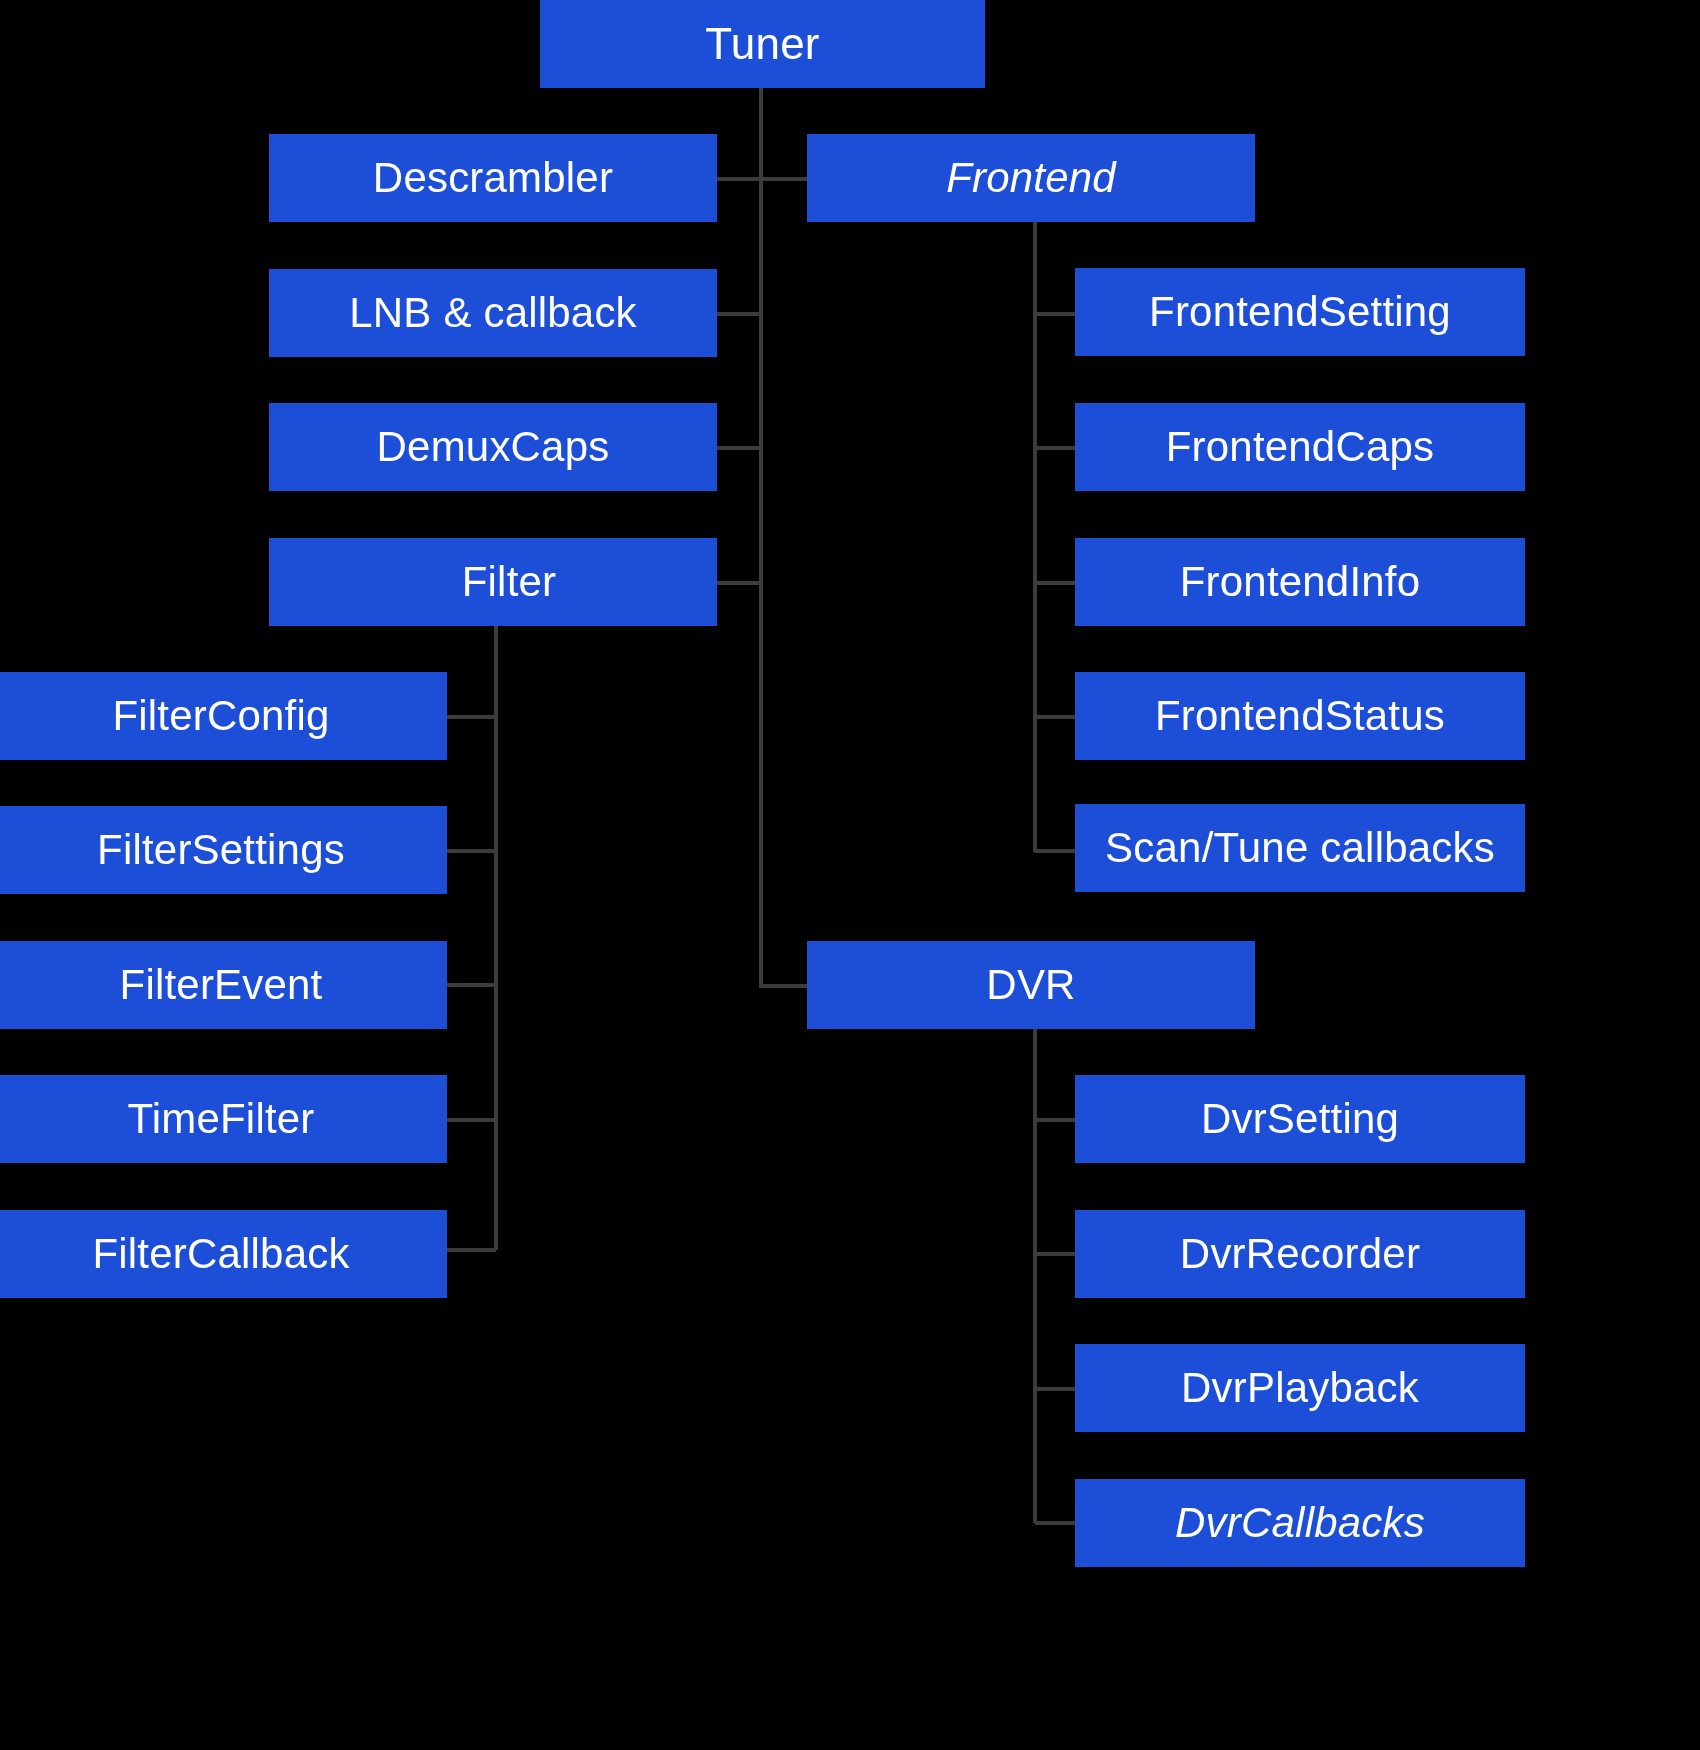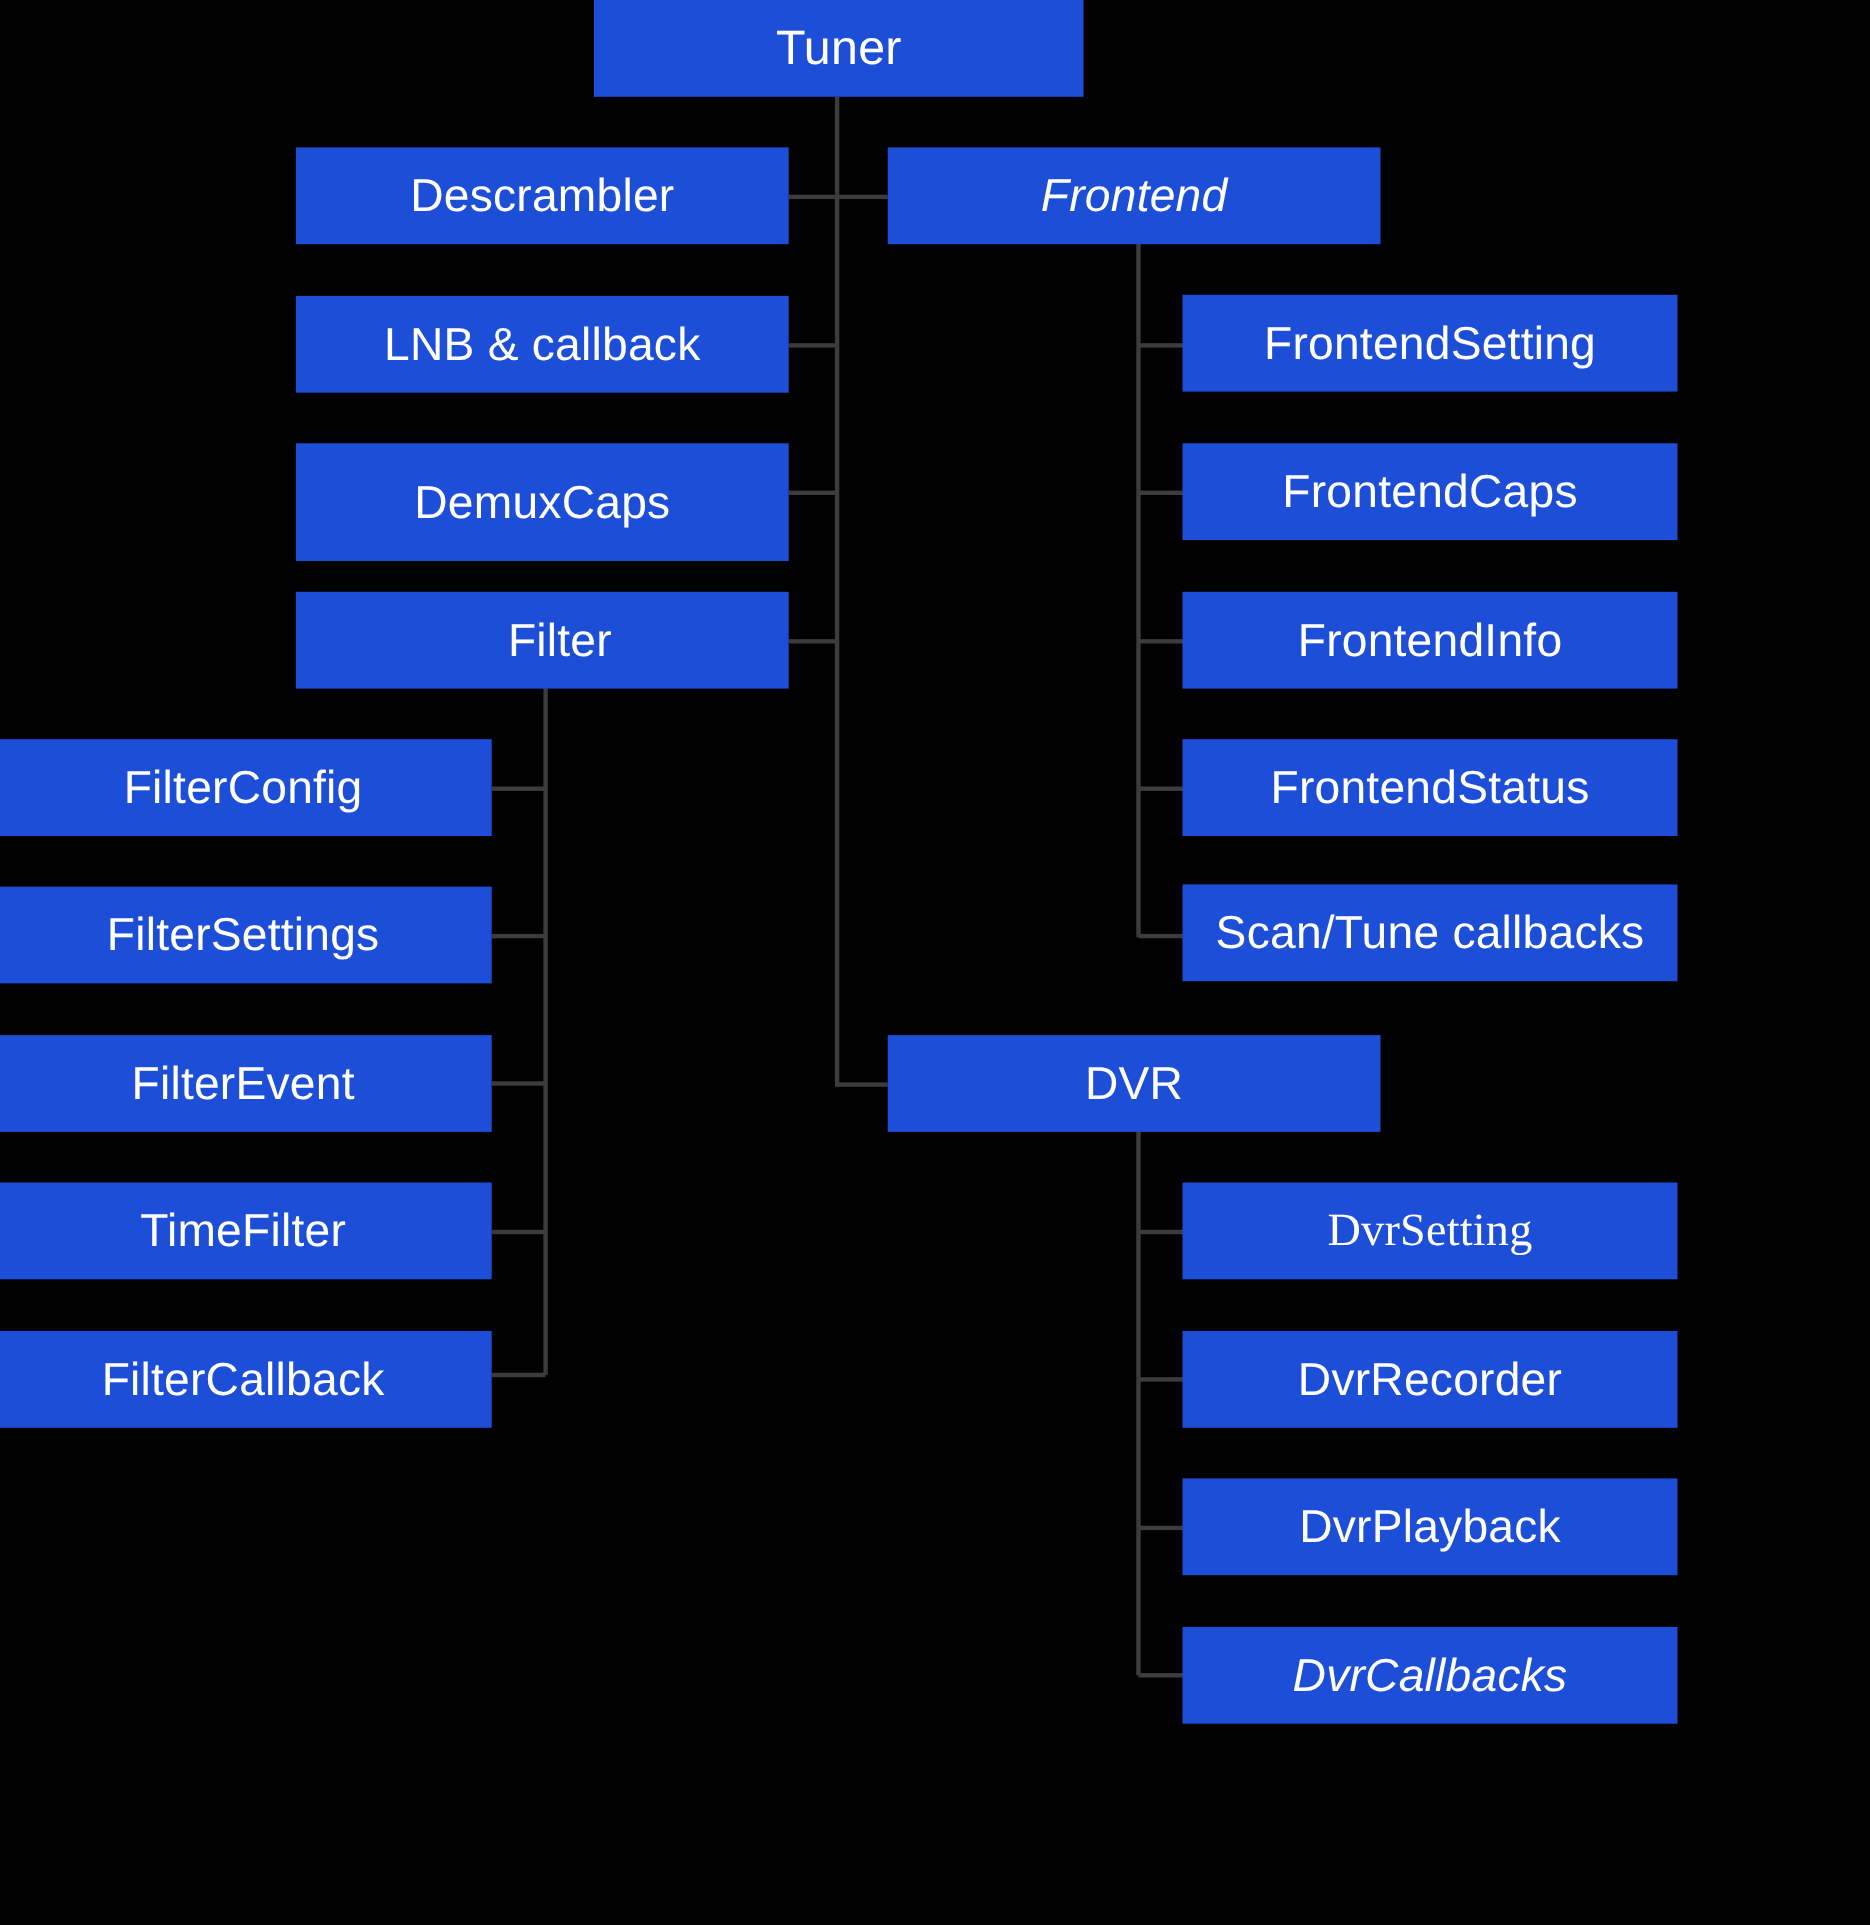--- a/index.html
+++ b/index.html
@@ -73,36 +73,36 @@
 
   <div class="conn" style="left:1035px; top:1118px; width:42px; height:4px;"></div>
   <div class="conn" style="left:1035px; top:1252px; width:42px; height:4px;"></div>
   <div class="conn" style="left:1035px; top:1387px; width:42px; height:4px;"></div>
   <div class="conn" style="left:1035px; top:1521px; width:42px; height:4px;"></div>
 
   <div class="node root" style="left:540px; top:0px; width:445px; height:88px;">Tuner</div>
 
   <div class="node" style="left:269px; top:134px; width:448px; height:88px;">Descrambler</div>
   <div class="node" style="left:269px; top:269px; width:448px; height:88px;">LNB &amp; callback</div>
-  <div class="node" style="left:269px; top:403px; width:448px; height:107px;">DemuxCaps</div>
+  <div class="node" style="left:269px; top:403px; width:448px; height:88px;">DemuxCaps</div>
   <div class="node" style="left:269px; top:538px; width:448px; height:88px;padding-left:32px;">Filter</div>
 
   <div class="node" style="left:807px; top:134px; width:448px; height:88px;font-style:italic;">Frontend</div>
   <div class="node" style="left:807px; top:941px; width:448px; height:88px;">DVR</div>
 
   <div class="node" style="left:-5px; top:672px; width:452px; height:88px;">FilterConfig</div>
   <div class="node" style="left:-5px; top:806px; width:452px; height:88px;">FilterSettings</div>
   <div class="node" style="left:-5px; top:941px; width:452px; height:88px;">FilterEvent</div>
   <div class="node" style="left:-5px; top:1075px; width:452px; height:88px;">TimeFilter</div>
   <div class="node" style="left:-5px; top:1210px; width:452px; height:88px;">FilterCallback</div>
 
   <div class="node" style="left:1075px; top:268px; width:450px; height:88px;">FrontendSetting</div>
   <div class="node" style="left:1075px; top:538px; width:450px; height:88px;">FrontendInfo</div>
   <div class="node" style="left:1075px; top:403px; width:450px; height:88px;">FrontendCaps</div>
   <div class="node" style="left:1075px; top:672px; width:450px; height:88px;">FrontendStatus</div>
   <div class="node" style="left:1075px; top:804px; width:450px; height:88px;">Scan/Tune callbacks</div>
 
-  <div class="node" style="left:1075px; top:1075px; width:450px; height:88px;font-family:Liberation Serif, serif;">DvrSetting</div>
+  <div class="node" style="left:1075px; top:1075px; width:450px; height:88px;">DvrSetting</div>
   <div class="node" style="left:1075px; top:1210px; width:450px; height:88px;">DvrRecorder</div>
   <div class="node" style="left:1075px; top:1344px; width:450px; height:88px;">DvrPlayback</div>
   <div class="node" style="left:1075px; top:1479px; width:450px; height:88px;font-style:italic;">DvrCallbacks</div>
 
 </div>
 
 </body></html>

